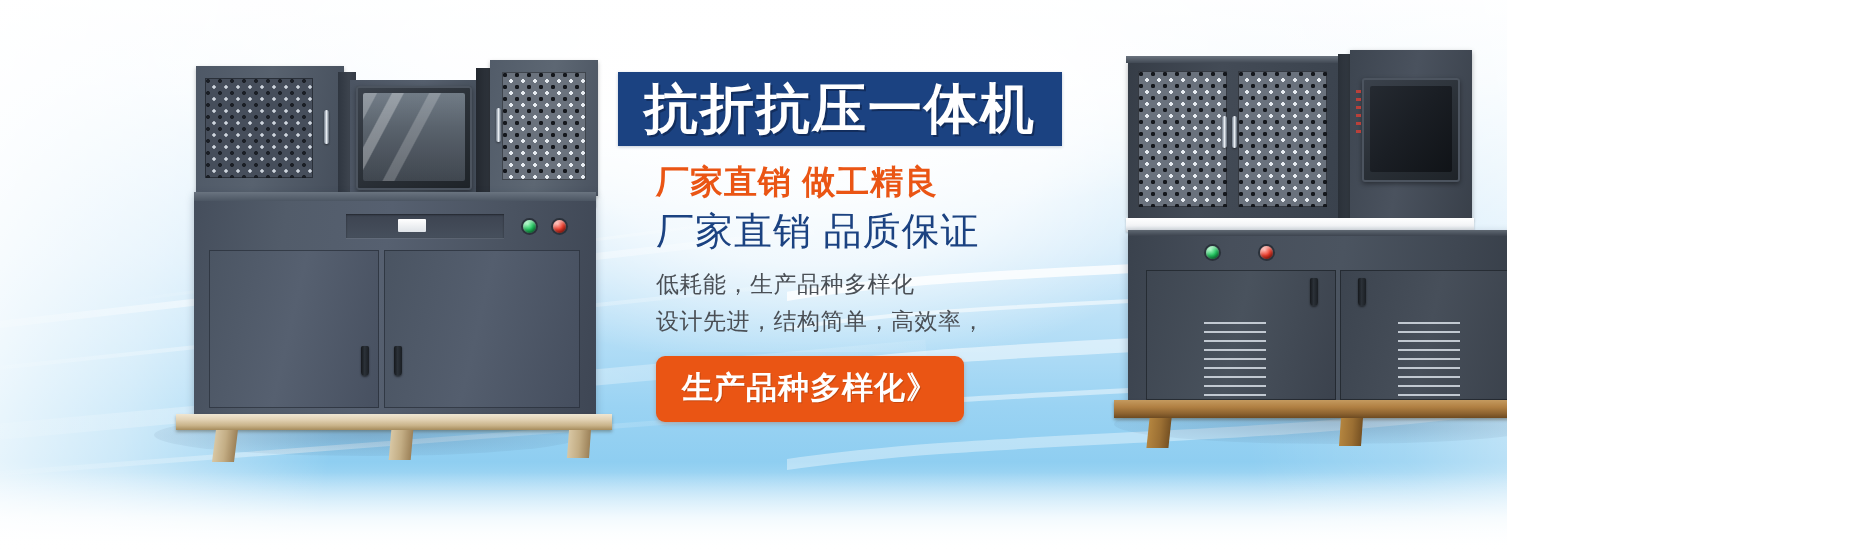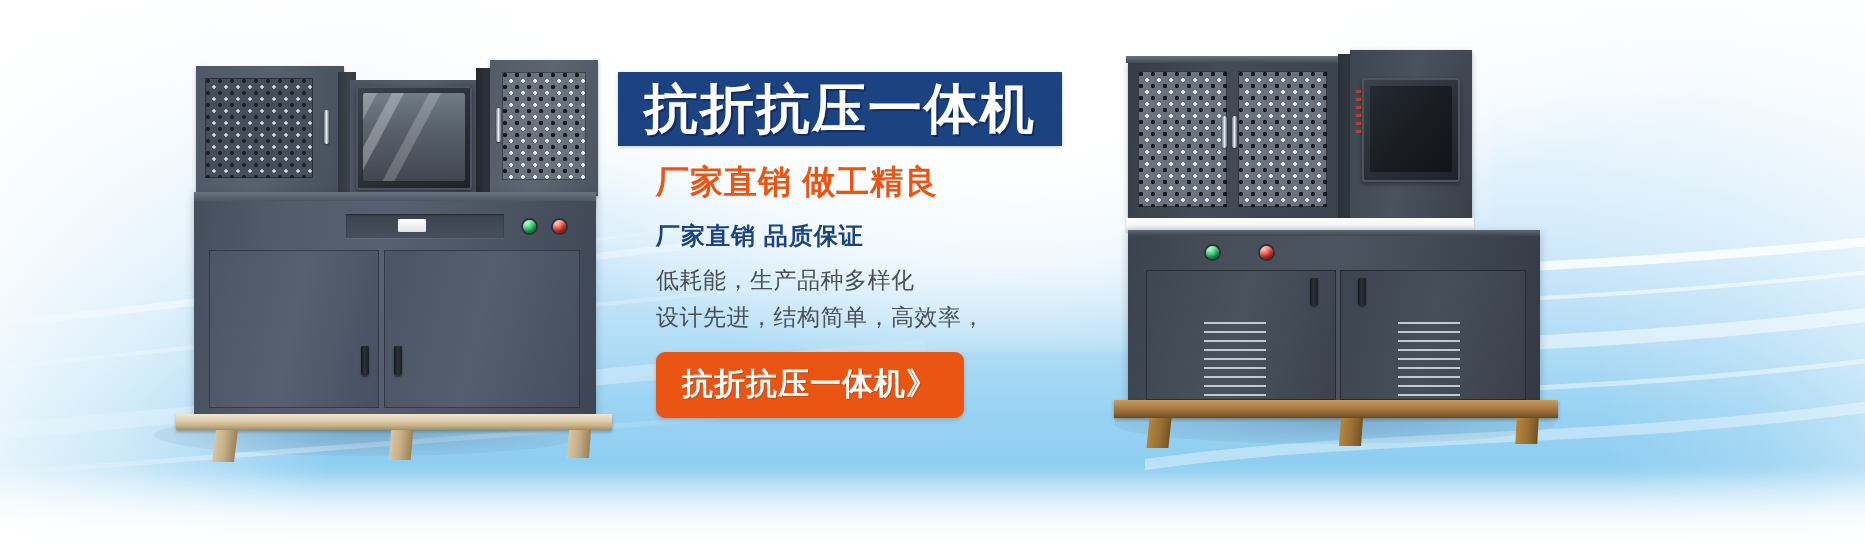--- a/index.html
+++ b/index.html
@@ -8,21 +8,21 @@
     padding: 0;
     background: #ffffff;
   }
   body {
     font-family: "Liberation Sans", "DejaVu Sans", sans-serif;
   }
 
   
   #banner {
     position: relative;
-    width: 1865px;
+    width: 1507px;
     height: 550px;
     overflow: hidden;
     background: #ffffff;
   }
 
   
   .bg-base {
     position: absolute;
     inset: 0;
     background:
@@ -114,24 +114,24 @@
   .sub-orange {
     margin: 17px 0 0 38px;
     color: #ea5514;
     font-size: 33px;
     font-weight: bold;
     letter-spacing: 1px;
     line-height: 1.15;
     white-space: nowrap;
   }
   .sub-blue {
-    margin: 21px 0 0 38px;
+    margin: 9px 0 0 38px;
     color: #1b4281;
-    font-size: 24px;
-    font-weight: bold;
+    font-size: 38px;
+    font-weight: normal;
     letter-spacing: 1px;
     line-height: 1.15;
     white-space: nowrap;
   }
   .desc {
     margin: 12px 0 0 38px;
     color: #4a4f55;
     font-size: 23px;
     font-weight: normal;
     line-height: 1.62;
@@ -433,18 +433,18 @@
     <div class="sub-orange">厂家直销 做工精良</div>
 
     <div class="sub-blue">厂家直销  品质保证</div>
 
     <div class="desc">
       <span class="desc-line">低耗能，生产品种多样化</span>
       <span class="desc-line">设计先进，结构简单，高效率，</span>
     </div>
 
     <button class="cta">
-      <span class="cta-text">抗折抗压一体机》</span>
+      <span class="cta-text">生产品种多样化》</span>
     </button>
 
   </div>
 
 </div>
 
 </body></html>

